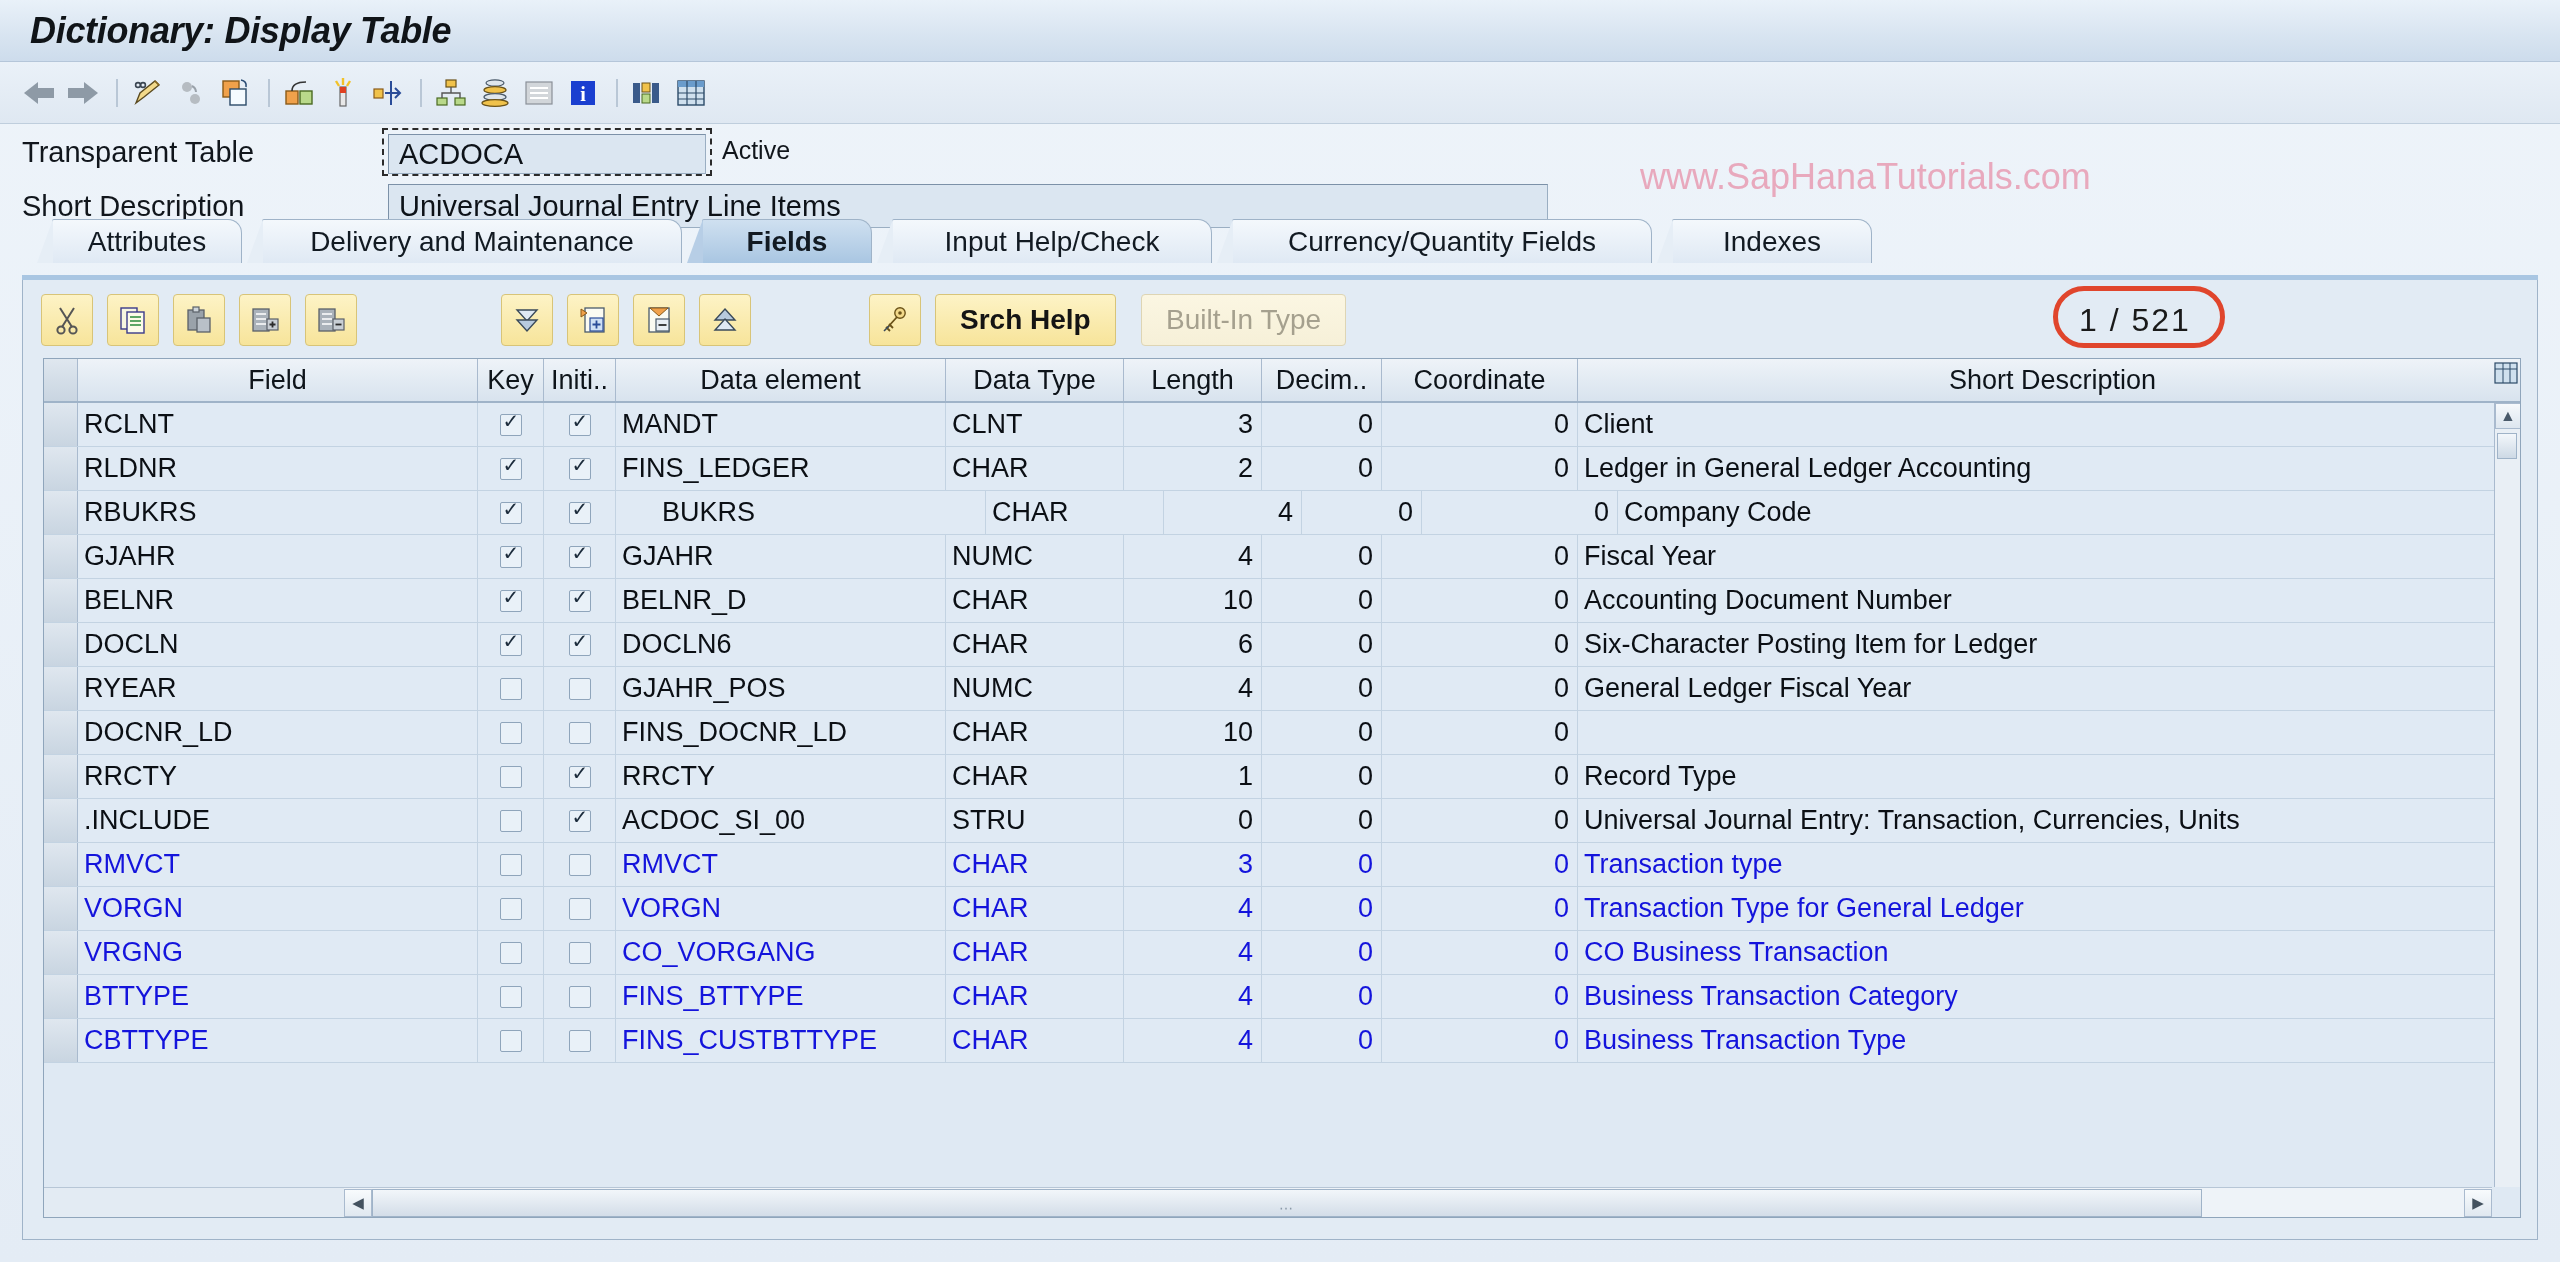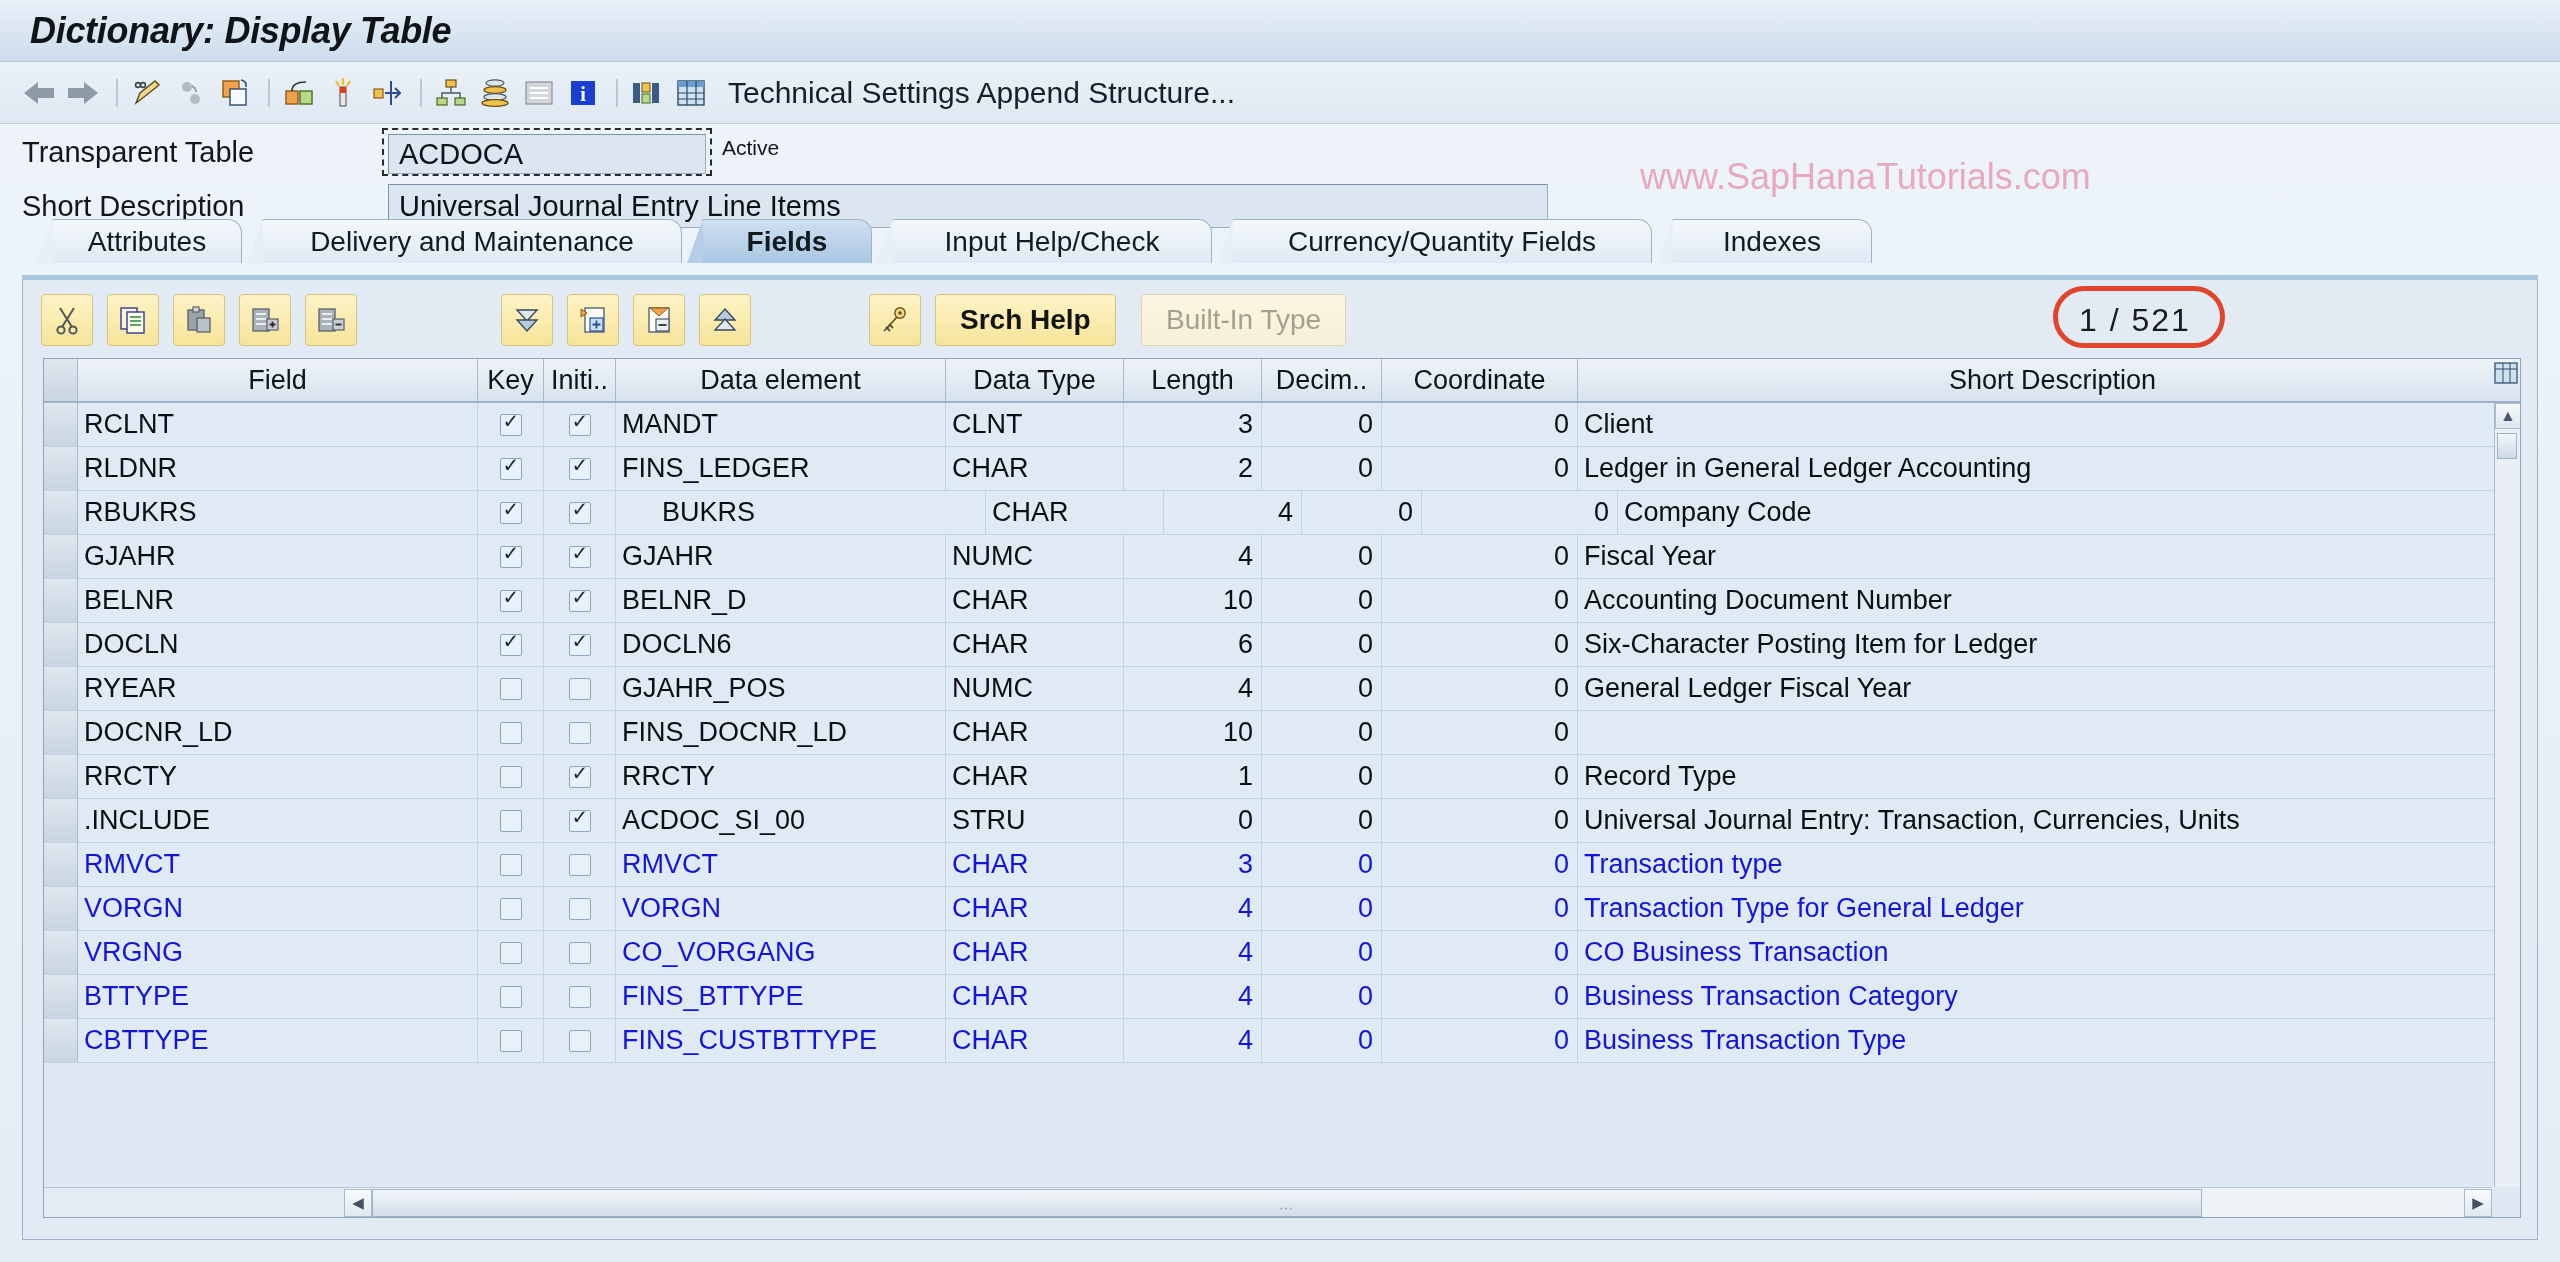--- a/index.html
+++ b/index.html
@@ -70,21 +70,21 @@
     position: absolute; font-size: 29px; color: #11161c;
   }
   .hdr-input {
     position: absolute; background: #dbe6f1; border: 1px solid #9aaec2;
     border-top-color: #7c91a8; border-left-color: #7c91a8;
     font-size: 29px; color: #0d1218; padding-left: 10px; display: flex; align-items: center;
   }
   .focus-dash {
     position: absolute; border: 2px dashed #2b2b2b;
   }
-  .hdr-static { position: absolute; font-size: 21px; color: #11161c; }
+  .hdr-static { position: absolute; font-size: 25px; color: #11161c; }
 
   .watermark {
     position: absolute; left: 1640px; top: 156px;
     font-size: 36px; color: #e8a9bd; white-space: nowrap;
     font-family: "Liberation Sans", sans-serif;
   }
 
   
   .tabstrip {
     position: absolute; left: 22px; top: 219px; width: 2516px; height: 44px;
@@ -336,21 +336,20 @@
         <rect x="21" y="5" width="7" height="20" fill="#3a5a8a"></rect>
       </svg>
     </div>
     <div class="tb-icon">
       <svg width="32" height="30" viewBox="0 0 32 30">
         <rect x="3" y="3" width="26" height="24" fill="#cfe0ee" stroke="#2c4a68" stroke-width="1.4"></rect>
         <rect x="3" y="3" width="26" height="6" fill="#6a9ccc"></rect>
         <path d="M12 3 V27 M21 3 V27 M3 15 H29 M3 21 H29" stroke="#2c4a68" stroke-width="1.2"></path>
       </svg>
     </div>
-    <div class="tb-text">Technical Settings Append Structure...</div>
   </div>
 
   <div class="hdr">
     <div class="hdr-label" style="left:22px; top:12px;">Transparent Table</div>
     <div class="focus-dash" style="left:382px; top:4px; width:330px; height:48px;"></div>
     <div class="hdr-input" style="left:388px; top:10px; width:318px; height:40px;">ACDOCA</div>
     <div class="hdr-static" style="left:722px; top:12px;">Active</div>
 
     <div class="hdr-label" style="left:22px; top:66px;">Short Description</div>
     <div class="hdr-input" style="left:388px; top:60px; width:1160px; height:44px;">Universal Journal Entry Line Items</div>

